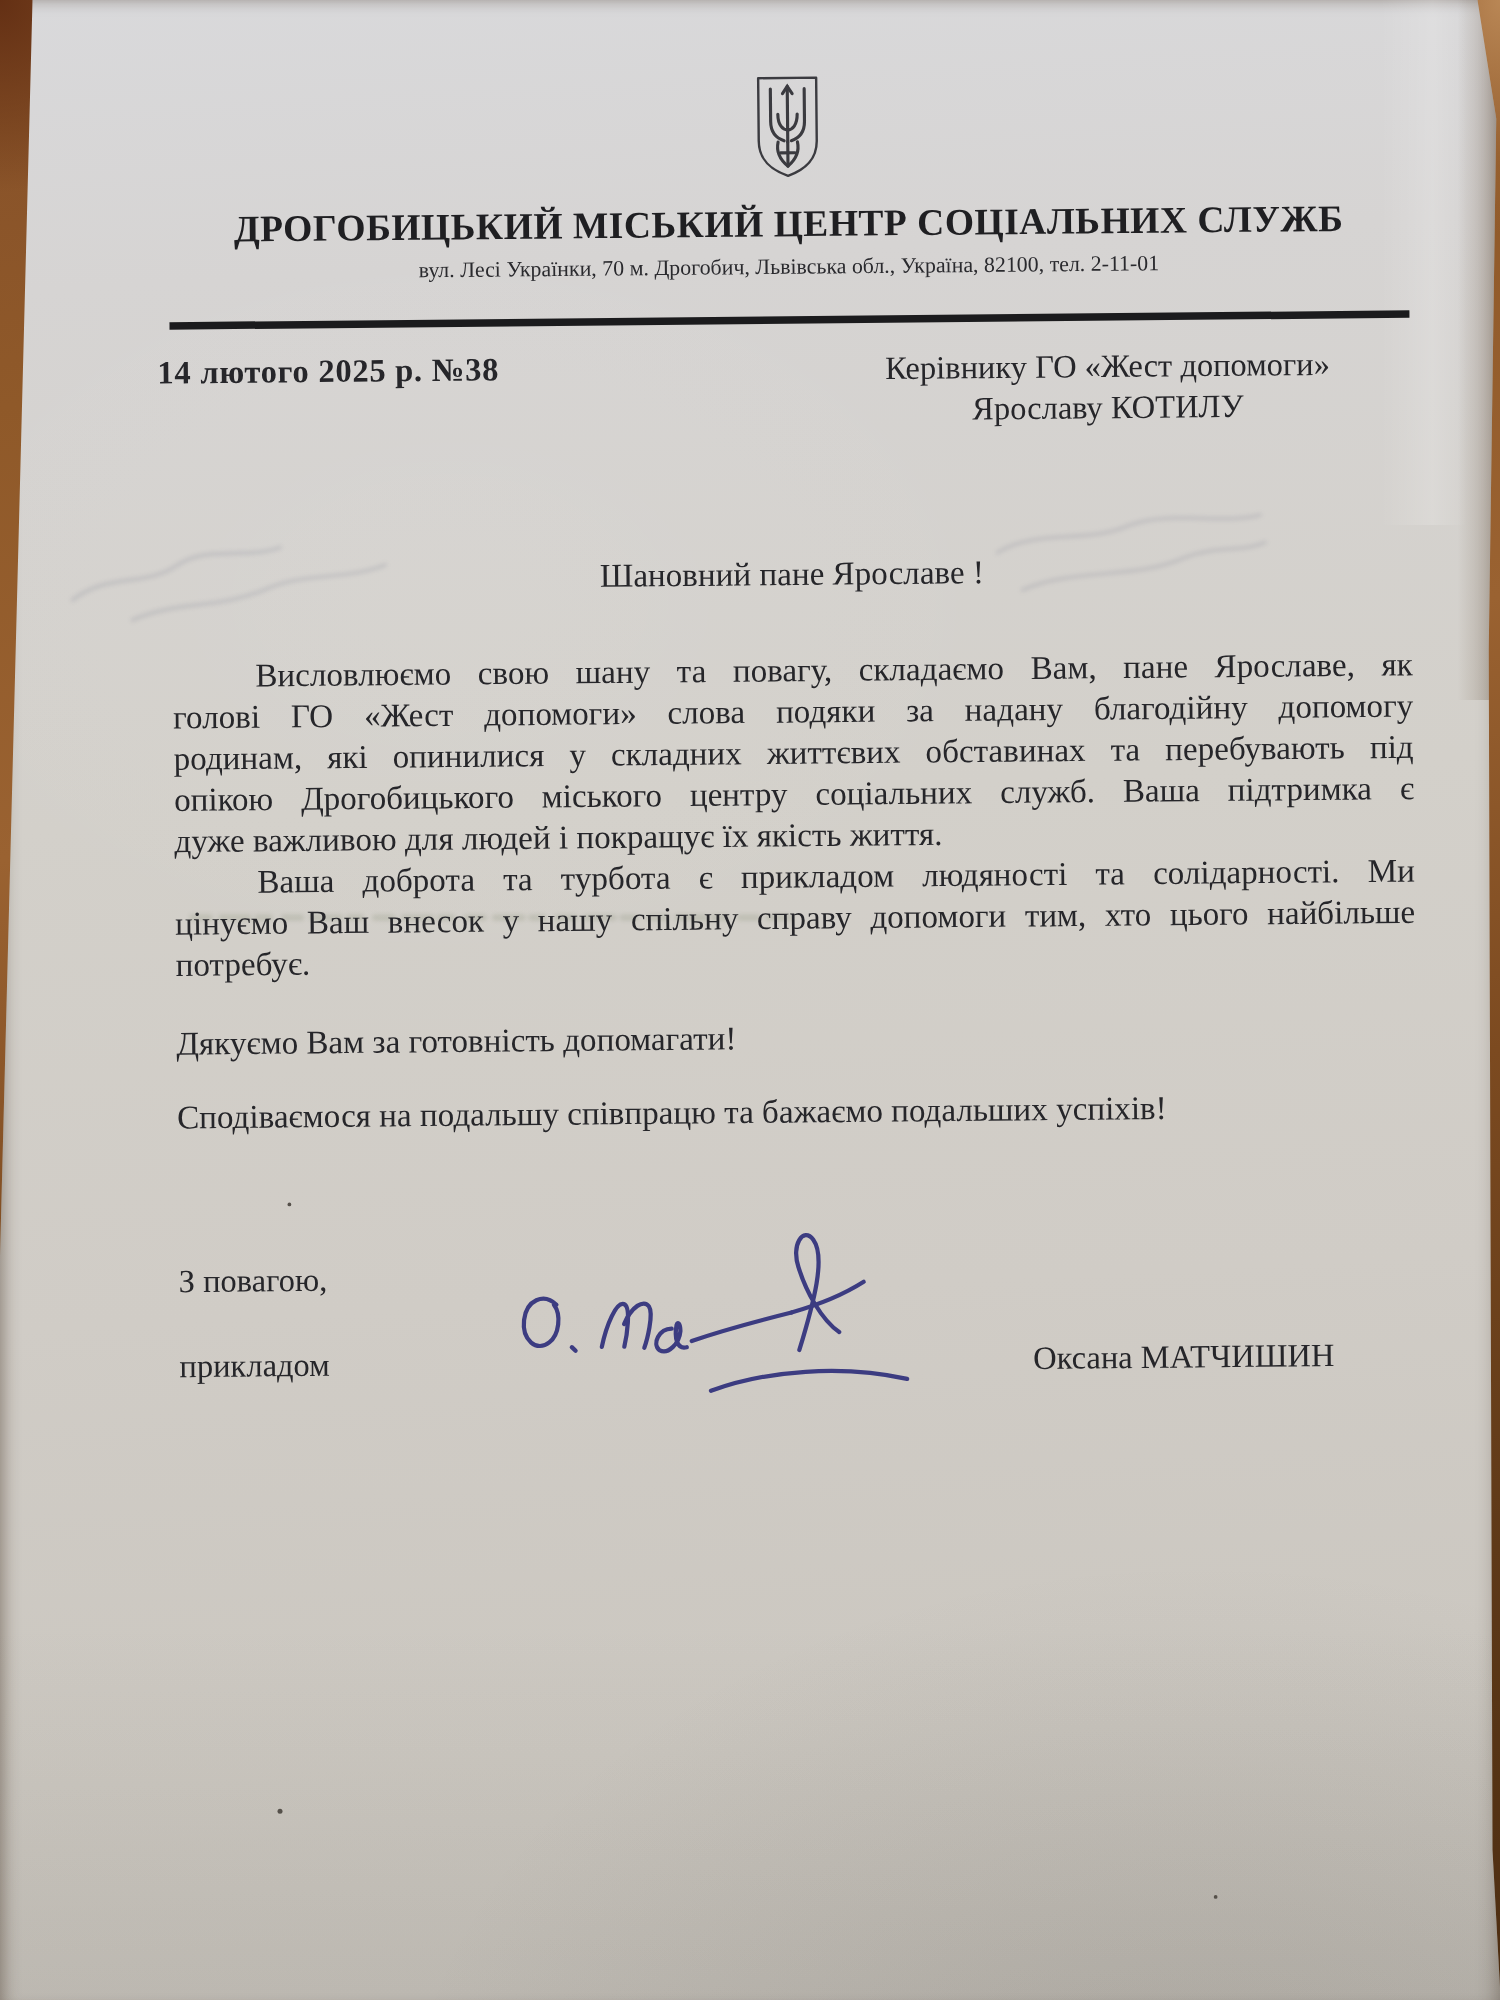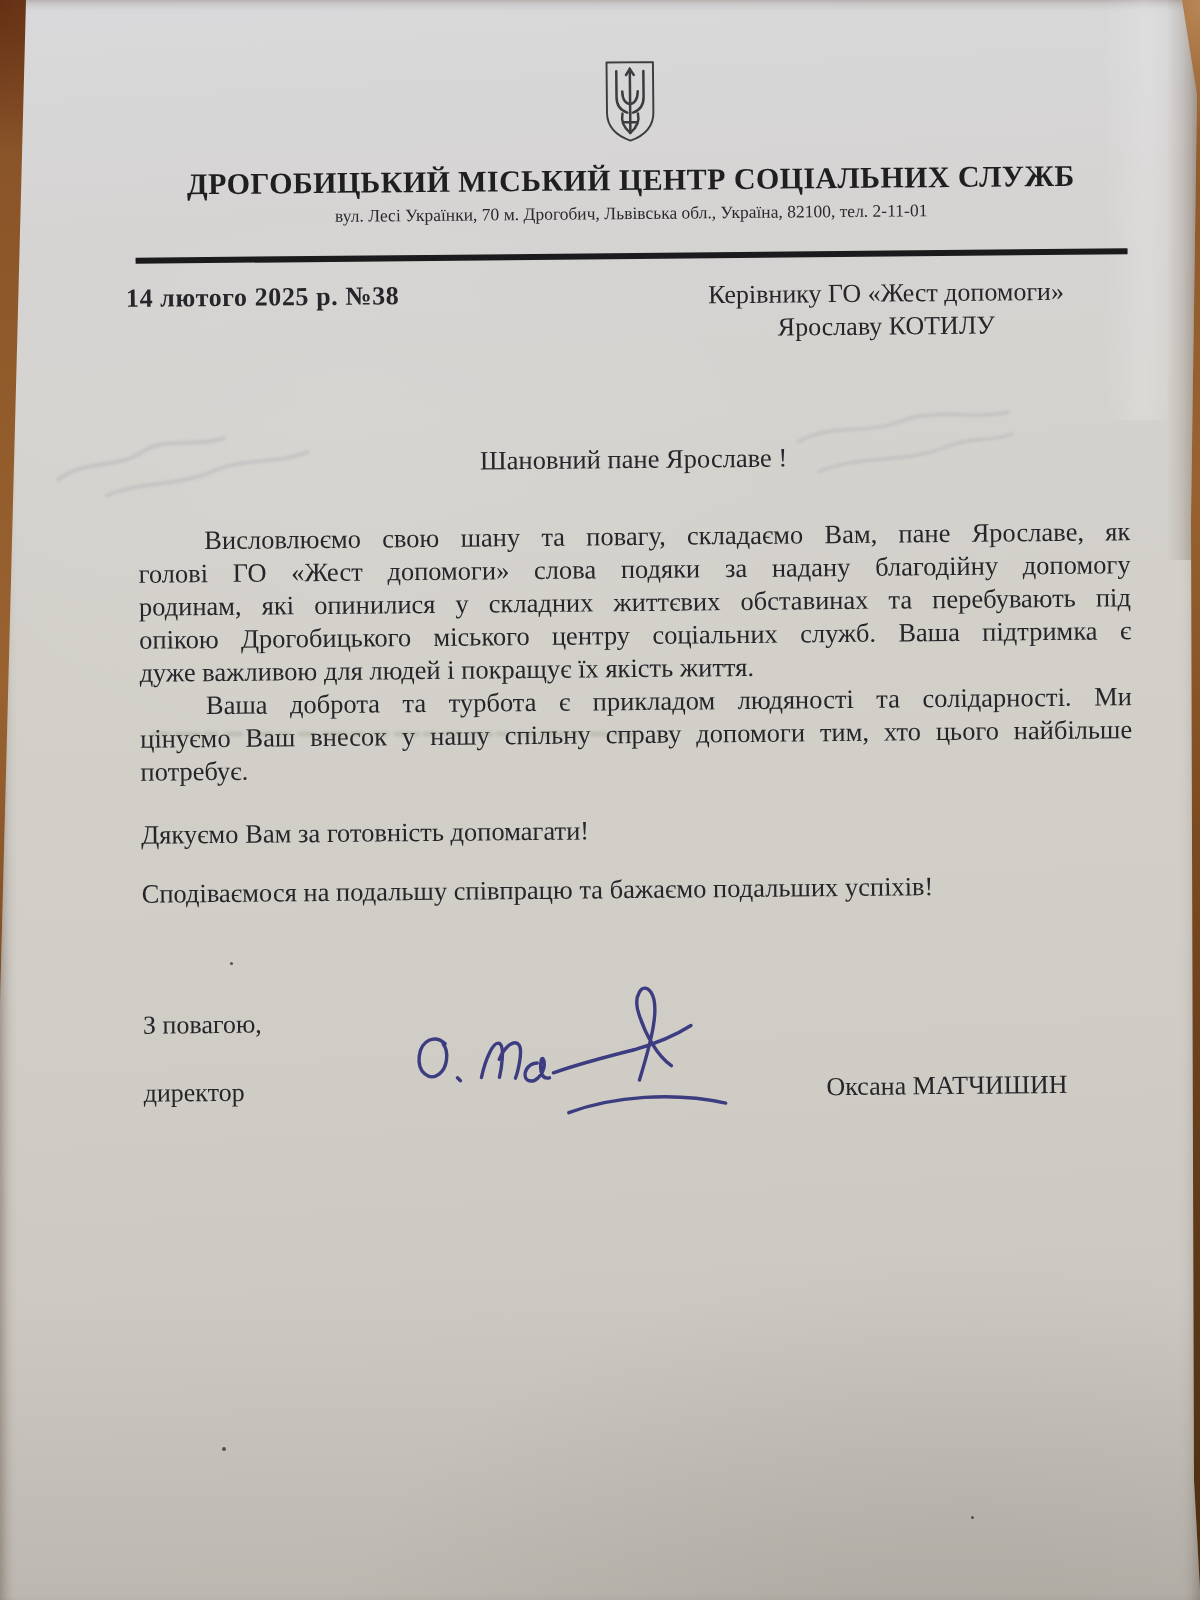--- a/index.html
+++ b/index.html
@@ -159,21 +159,21 @@
         <div class="bline">цінуємо Ваш внесок у нашу спільну справу допомоги тим, хто цього найбільше</div>
         <div class="bline last">потребує.</div>
       </div>
 
       <div class="thanks">Дякуємо Вам за готовність допомагати!</div>
       <div class="hope">Сподіваємося на подальшу співпрацю та бажаємо подальших успіхів!</div>
 
       <div class="regards">З повагою,</div>
 
       <div class="closing-row">
-        <div>директор</div>
+        <div>прикладом</div>
         <div class="closing-name">Оксана МАТЧИШИН</div>
       </div>
 
       <svg class="signature" viewBox="0 0 370 155">
         <g fill="none" stroke="#30307c" stroke-width="3.4" stroke-linecap="round">
 
           <path d="M52,66 C42,56 28,62 26,78 C24,94 36,104 46,96 C54,90 56,74 50,66"></path>
           <path d="M64,100 l3,3"></path>
 
           <path d="M88,100 C92,82 100,64 106,66 C112,68 108,92 106,100"></path>

